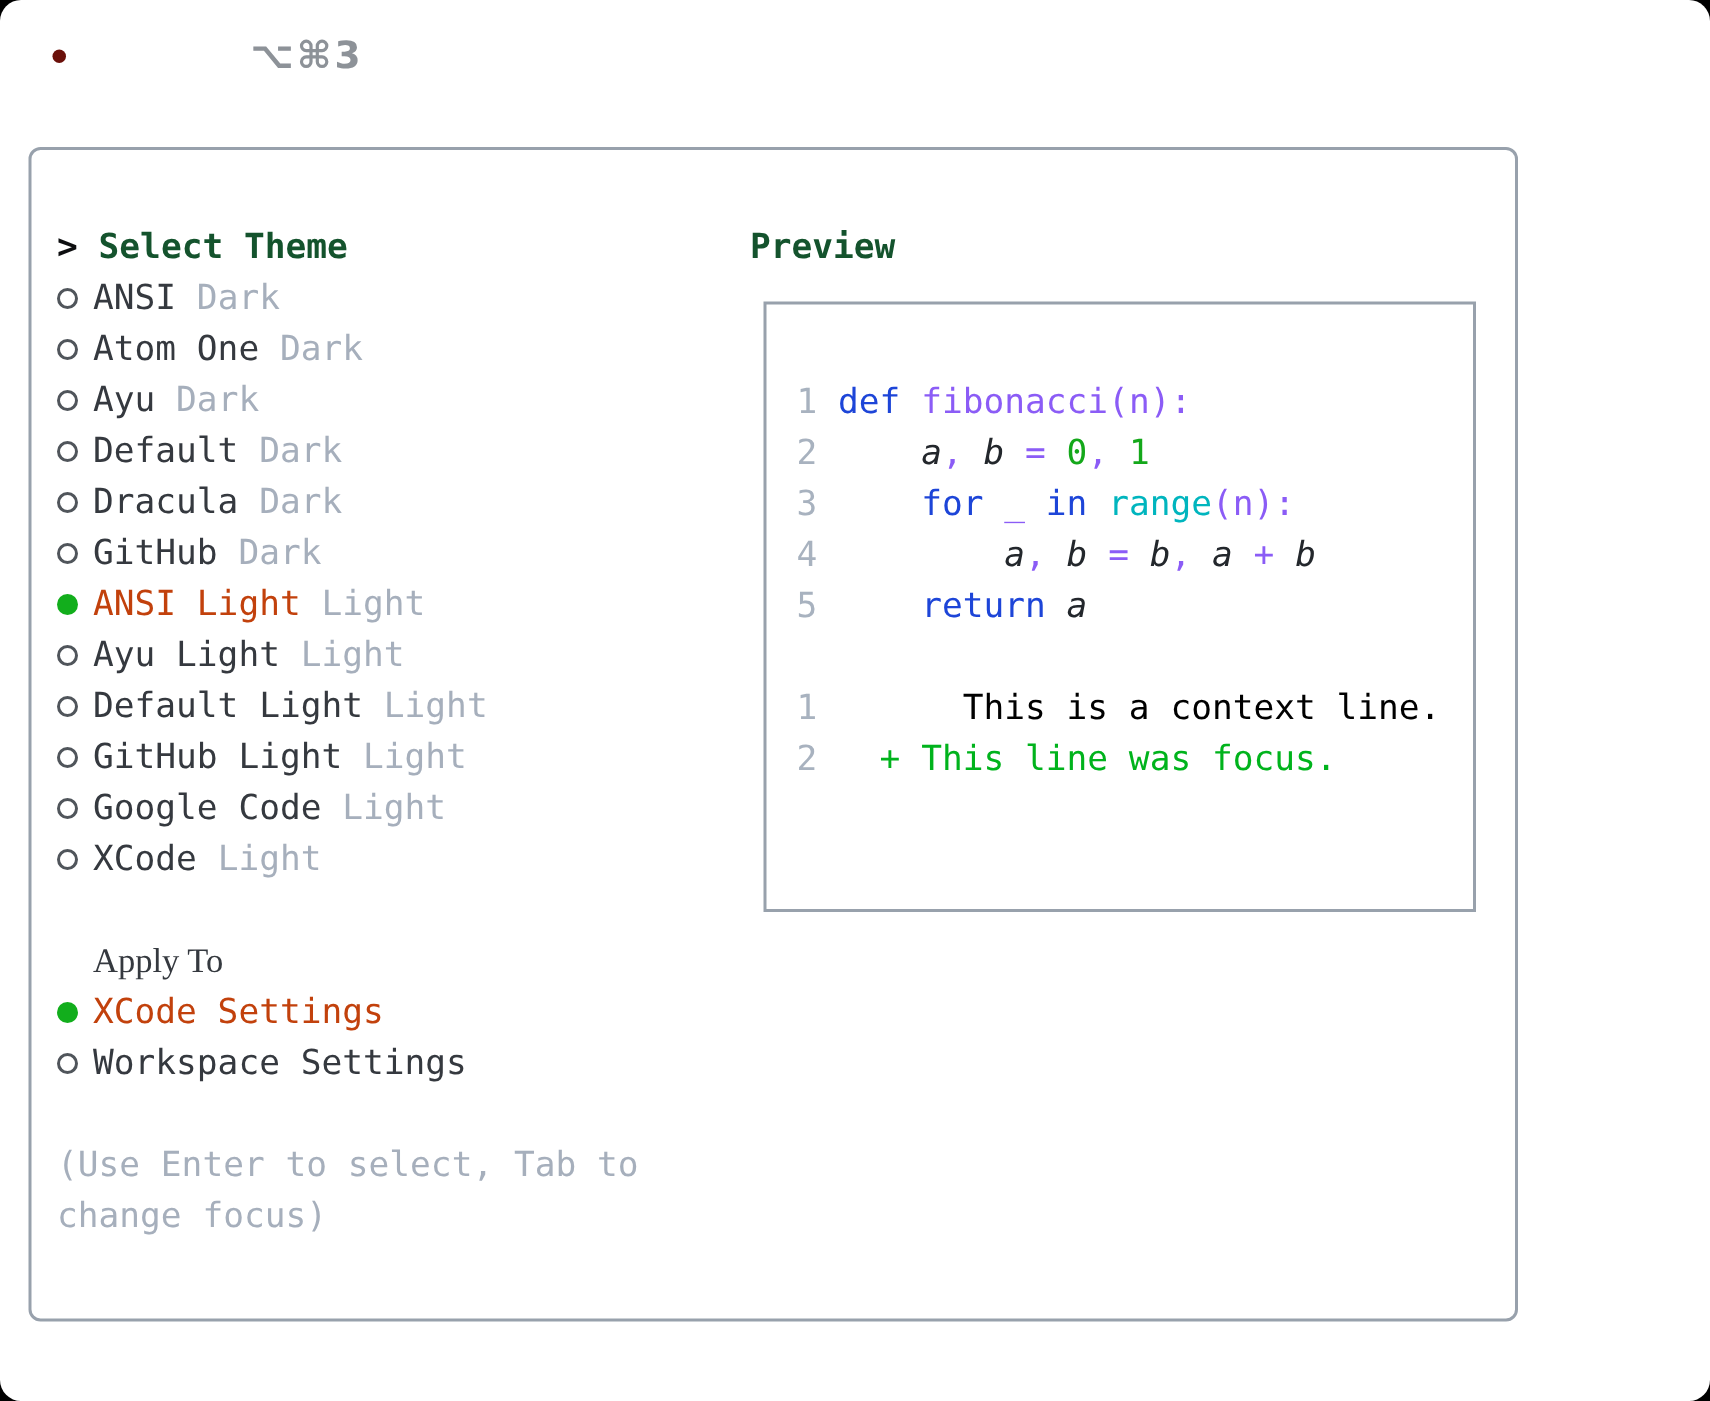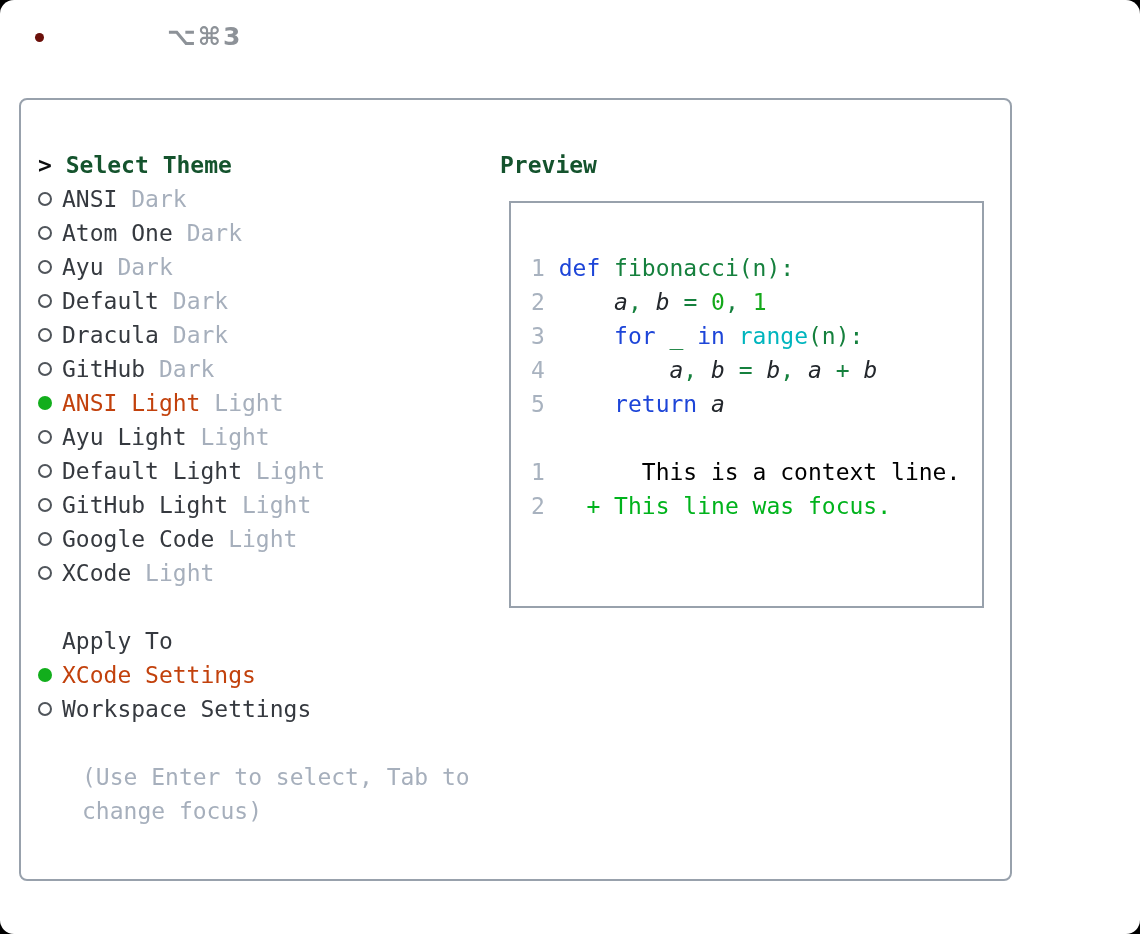--- a/index.html
+++ b/index.html
@@ -33,37 +33,37 @@
   .heading{font-weight:700;color:#14532d;}
   .prompt{font-weight:700;color:#0d0e10;}
   .radio{
     display:inline-block;width:14px;height:14px;border-radius:50%;
     border:2px solid #50555b;box-sizing:border-box;margin-right:10px;flex:0 0 auto;
   }
   .radio.sel{border:none;background:#12ae1c;}
   .item-name{color:#35393f;}
   .item-name.sel{color:#c2410c;}
   .item-tag{color:#a6afbc;}
-  .indent{padding-left:24px;}
-  .hint{color:#a6afbc;margin-left:44px;}
+  .indent{padding-left:24px;font-family:Liberation Serif, serif;}
+  .hint{color:#a6afbc;}
   .spacer{height:34px;}
   
   .preview-title{position:absolute;left:479px;top:48px;}
   .preview-panel{
     position:absolute;left:488px;top:101px;width:475px;height:407px;
     border:2px solid #98a1ac;background:#fff;box-sizing:border-box;overflow:hidden;
   }
   .code{padding:48px 0 0 20px;}
   .code-line{height:34px;line-height:34px;white-space:pre;font-size:23px;}
   .tok-num{color:#a8b2bf;}
   .tok-kw{color:#1d45d8;}
   .tok-fn{color:#00b5be;}
   .tok-lit{color:#14a81a;}
   .tok-var{color:#23272c;font-style:italic;}
-  .tok-plain{color:#15803d;margin-top:20px;}
+  .tok-plain{color:#8b5cf6;margin-top:20px;}
   .tok-ctx{color:#000000;}
   .tok-del{color:#c23a1f;}
   .tok-add{color:#00b31c;}
 </style>
 </head>
 <body>
 
 <div class="window">
 
   <div class="titlebar">

